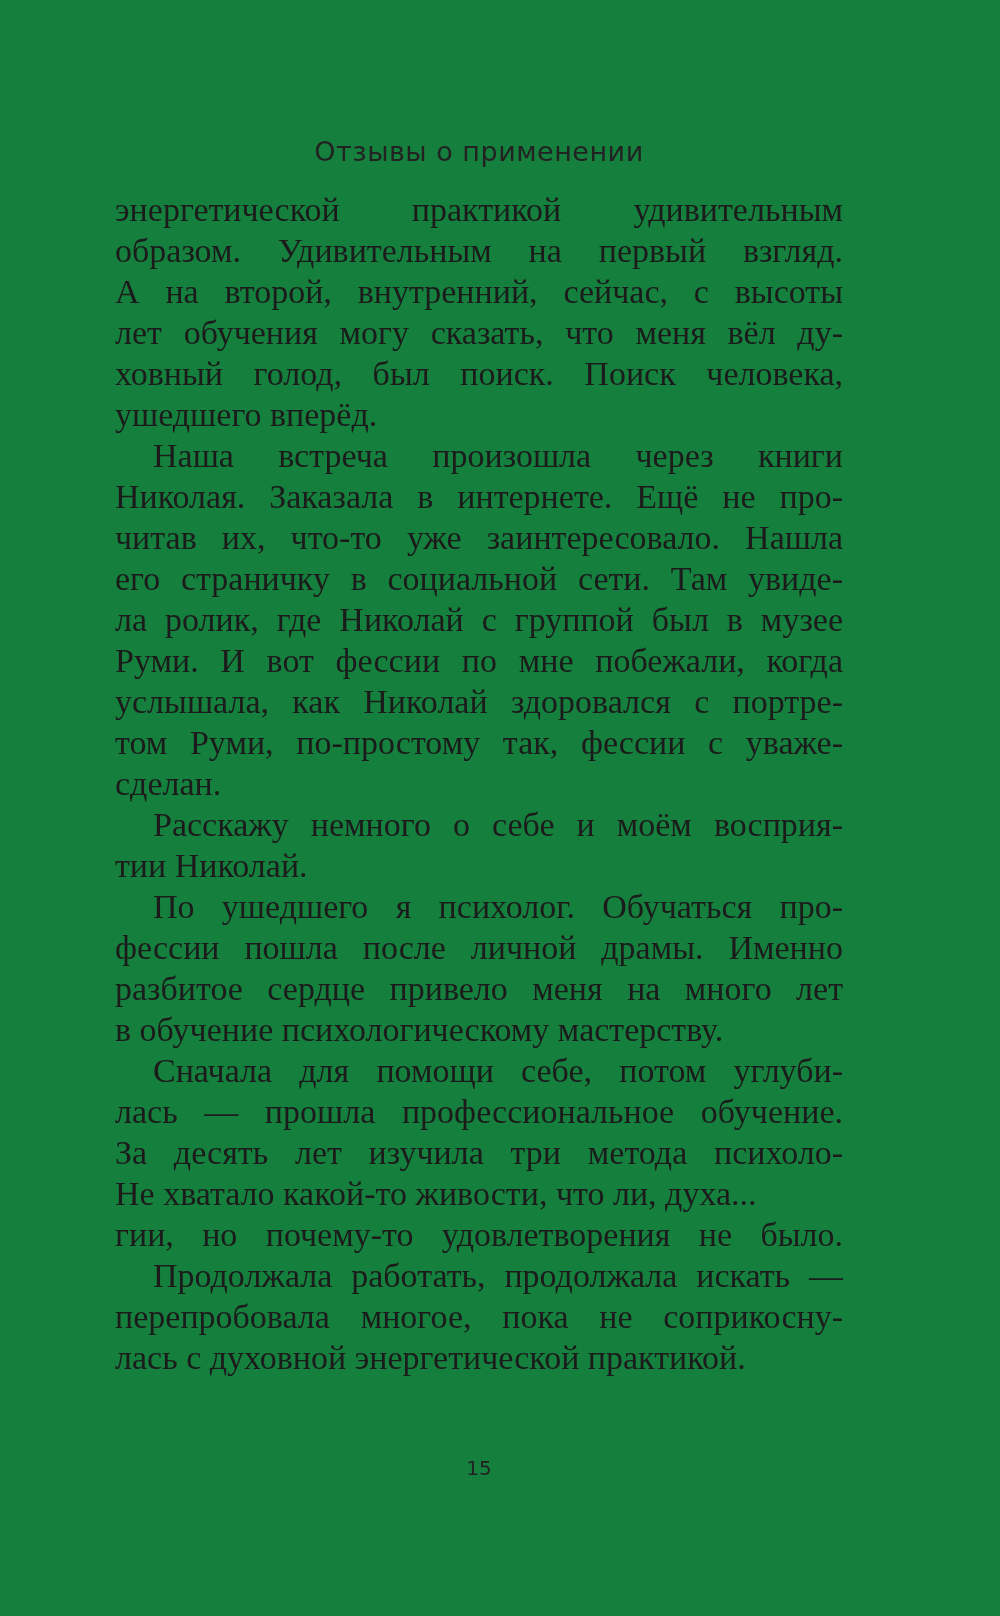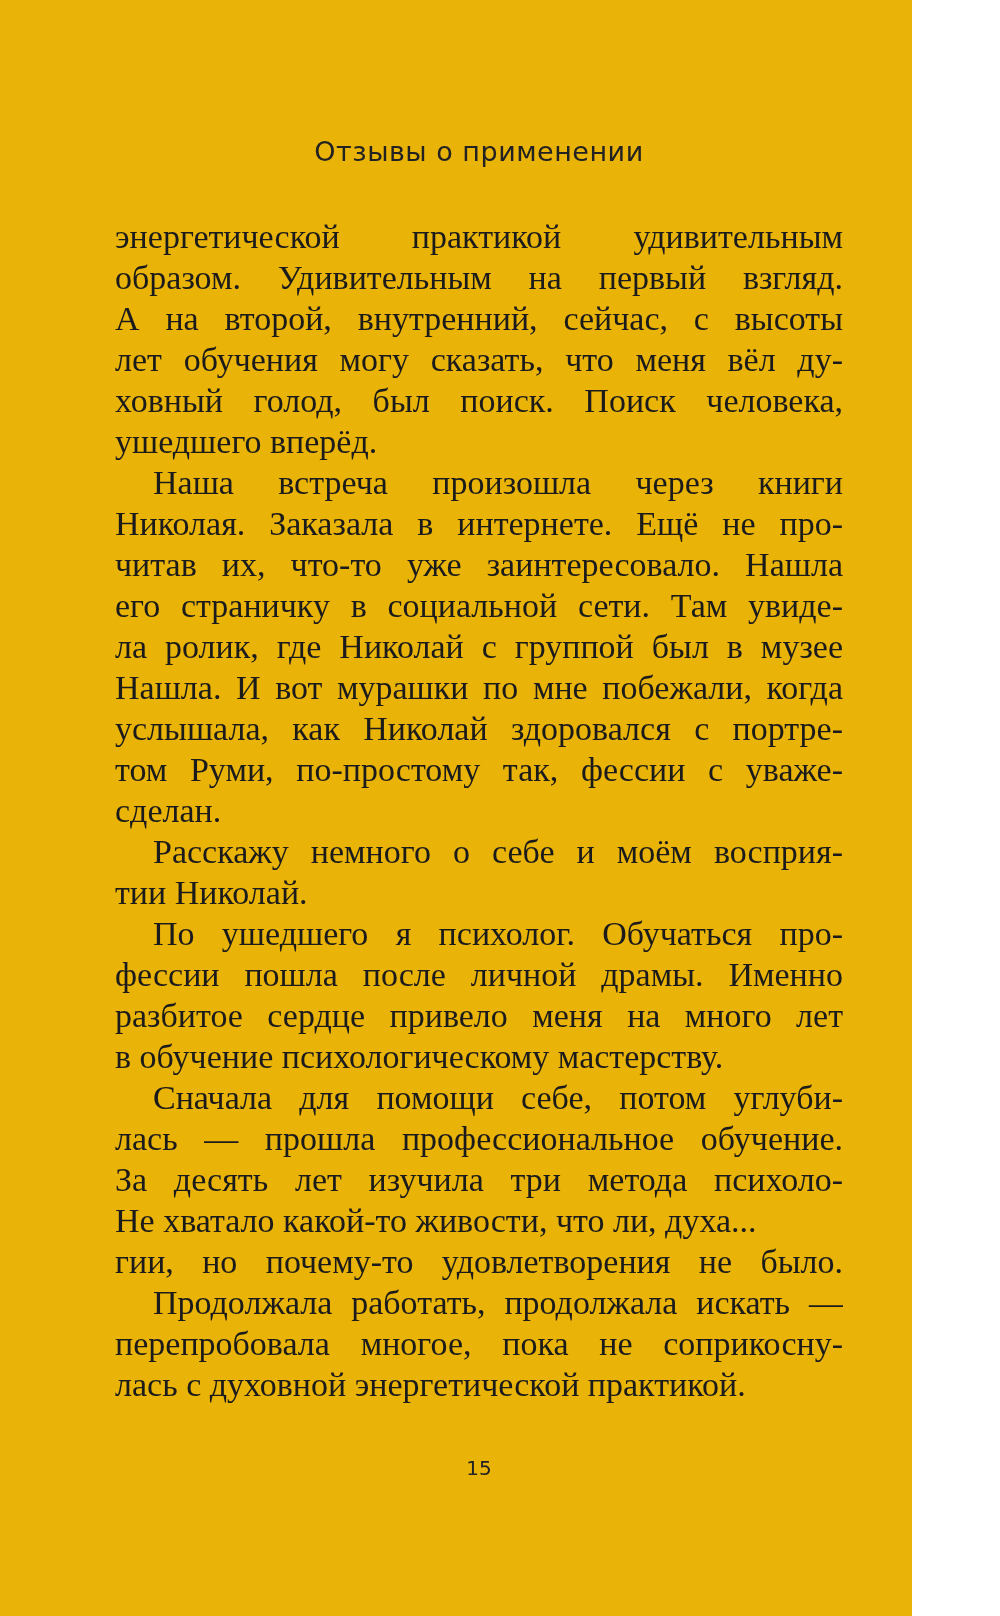--- a/index.html
+++ b/index.html
@@ -2,23 +2,23 @@
 <html><head>
 <meta charset="utf-8">
 <style>
   html, body {
     margin: 0;
     padding: 0;
     background: #ffffff;
   }
   .page {
     position: relative;
-    width: 912px;
+    width: 1000px;
     height: 1616px;
-    background: #eab308;
+    background: #15803d;
     overflow: hidden;
     font-family: "Liberation Serif", serif;
     color: #1b1b1b;
   }
   .running-head {
     position: absolute;
     top: 136px;
     left: 115px;
     width: 728px;
     text-align: center;
@@ -29,21 +29,20 @@
     color: #222222;
   }
   .text-block {
     position: absolute;
     top: 189px;
     left: 115px;
     width: 728px;
     font-size: 34px;
     line-height: 41px;
     color: #1b1b1b;
-    margin-top: 27px;
   }
   .text-block .line {
     text-align: justify;
     text-align-last: justify;
     height: 41px;
     overflow: hidden;
     white-space: normal;
   }
   .text-block .line.last {
     text-align-last: left;
@@ -74,21 +73,21 @@
       <div class="line">образом. Удивительным на первый взгляд.</div>
       <div class="line">А на второй, внутренний, сейчас, с высоты</div>
       <div class="line">лет обучения могу сказать, что меня вёл ду-</div>
       <div class="line">ховный голод, был поиск. Поиск человека,</div>
       <div class="line last">ушедшего вперёд.</div>
       <div class="line indent">Наша встреча произошла через книги</div>
       <div class="line">Николая. Заказала в интернете. Ещё не про-</div>
       <div class="line">читав их, что-то уже заинтересовало. Нашла</div>
       <div class="line">его страничку в социальной сети. Там увиде-</div>
       <div class="line">ла ролик, где Николай с группой был в музее</div>
-      <div class="line">Нашла. И вот мурашки по мне побежали, когда</div>
+      <div class="line">Руми. И вот фессии по мне побежали, когда</div>
       <div class="line">услышала, как Николай здоровался с портре-</div>
       <div class="line">том Руми, по-простому так, фессии с уваже-</div>
       <div class="line last">сделан.</div>
       <div class="line indent">Расскажу немного о себе и моём восприя-</div>
       <div class="line last">тии Николай.</div>
       <div class="line indent">По ушедшего я психолог. Обучаться про-</div>
       <div class="line">фессии пошла после личной драмы. Именно</div>
       <div class="line">разбитое сердце привело меня на много лет</div>
       <div class="line last">в обучение психологическому мастерству.</div>
       <div class="line indent">Сначала для помощи себе, потом углуби-</div>

